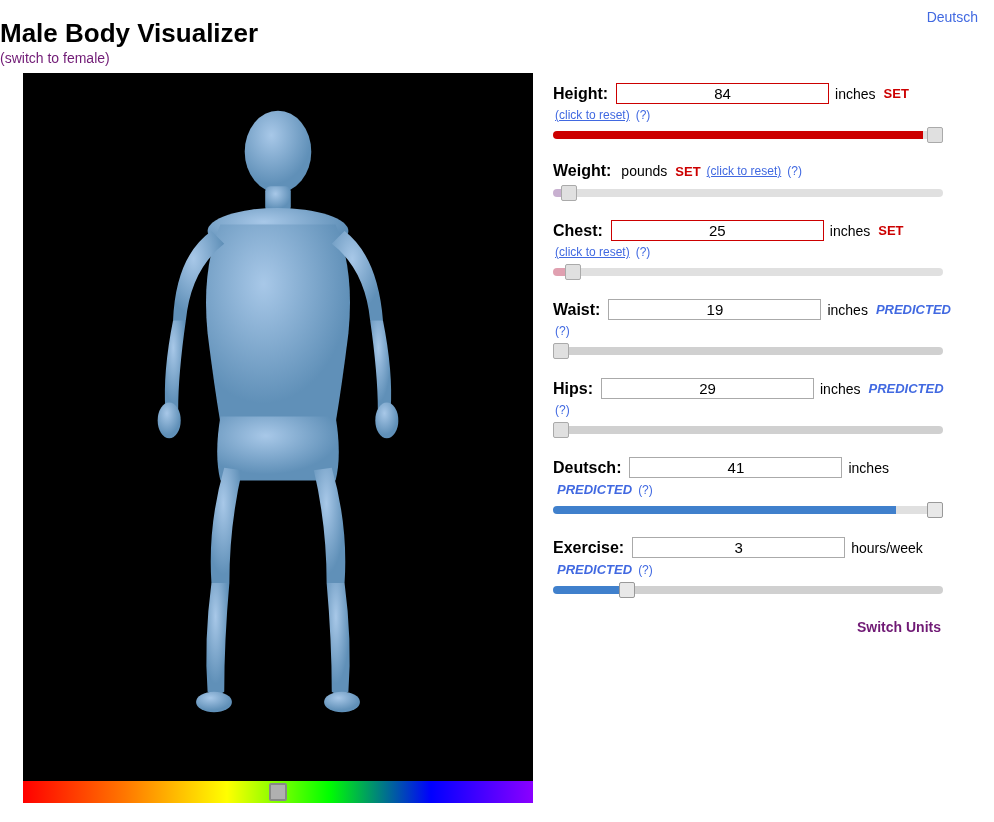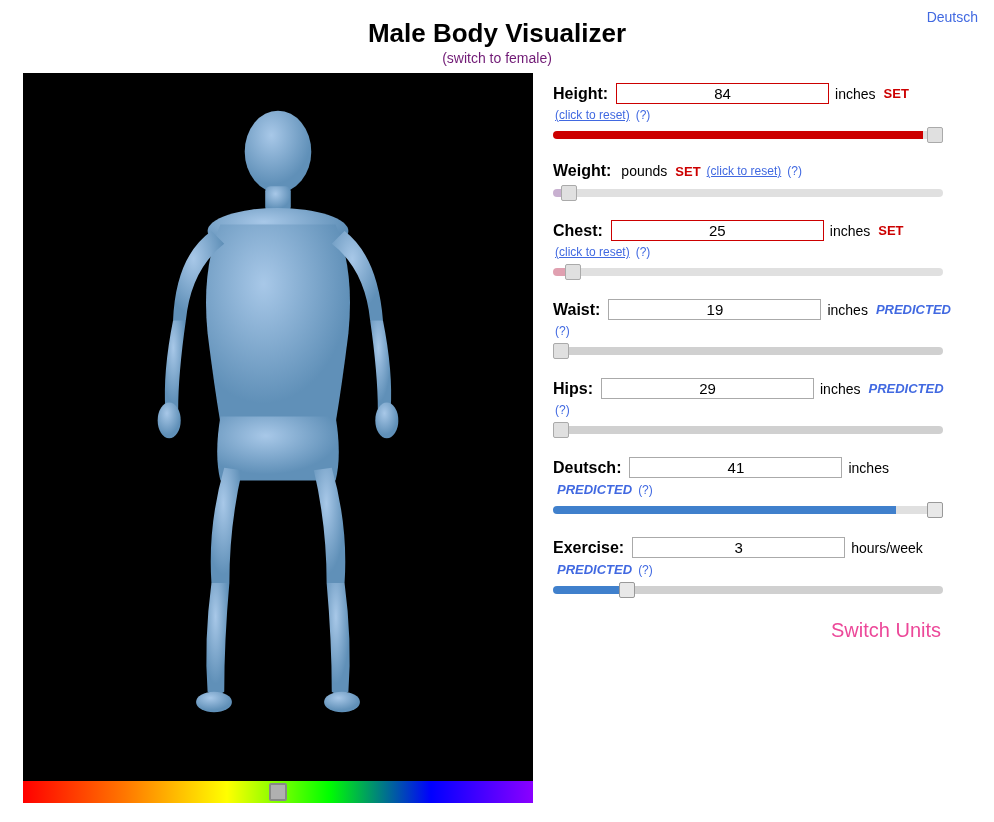--- a/index.html
+++ b/index.html
@@ -17,21 +17,21 @@
       right: 16px;
     }
     .top-right a {
       color: #4169e1;
       text-decoration: none;
       font-size: 14px;
       margin-top: 20px;
     }
 
     .header {
-      text-align: center;
+      text-align: left;
       padding: 18px 0 6px 0;
     }
     .header h1 {
       font-size: 26px;
       font-weight: bold;
       color: #000;
     }
     .header .switch-gender {
       color: #701a75;
       font-size: 14px;
@@ -248,23 +248,23 @@
       font-weight: bold;
       text-transform: uppercase;
       cursor: pointer;
       text-decoration: none;
       letter-spacing: 0.5px;
       display: block;
       margin-bottom: 10px;
     }
 
     .switch-units-btn {
-      color: #ec4899;
-      font-size: 20px;
-      font-weight: normal;
+      color: #701a75;
+      font-size: 14px;
+      font-weight: bold;
       cursor: pointer;
       text-decoration: none;
       display: block;
     }
 
     
     .body-figure-svg {
       width: 280px;
       height: 640px;
     }

